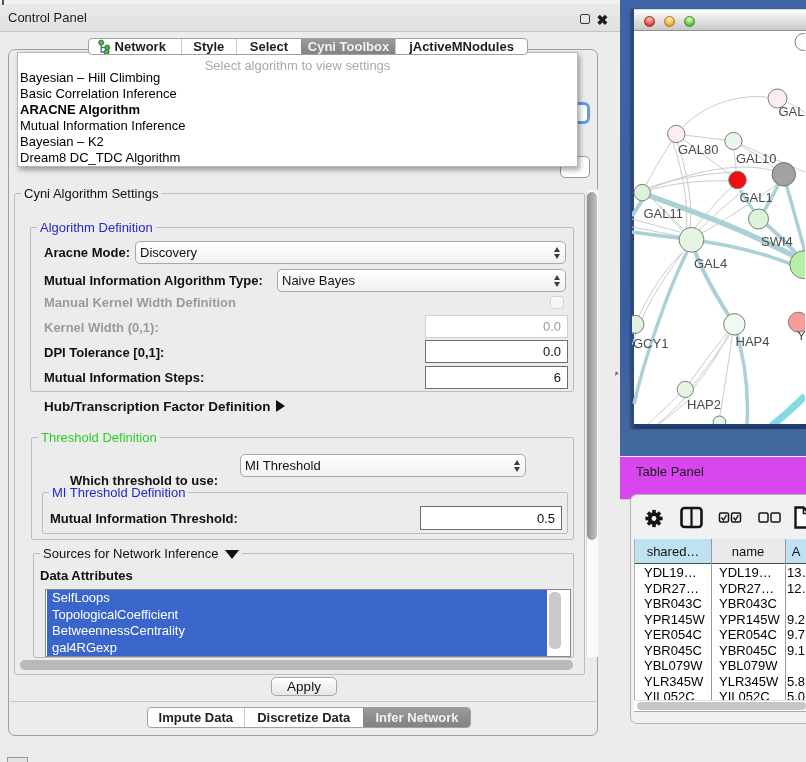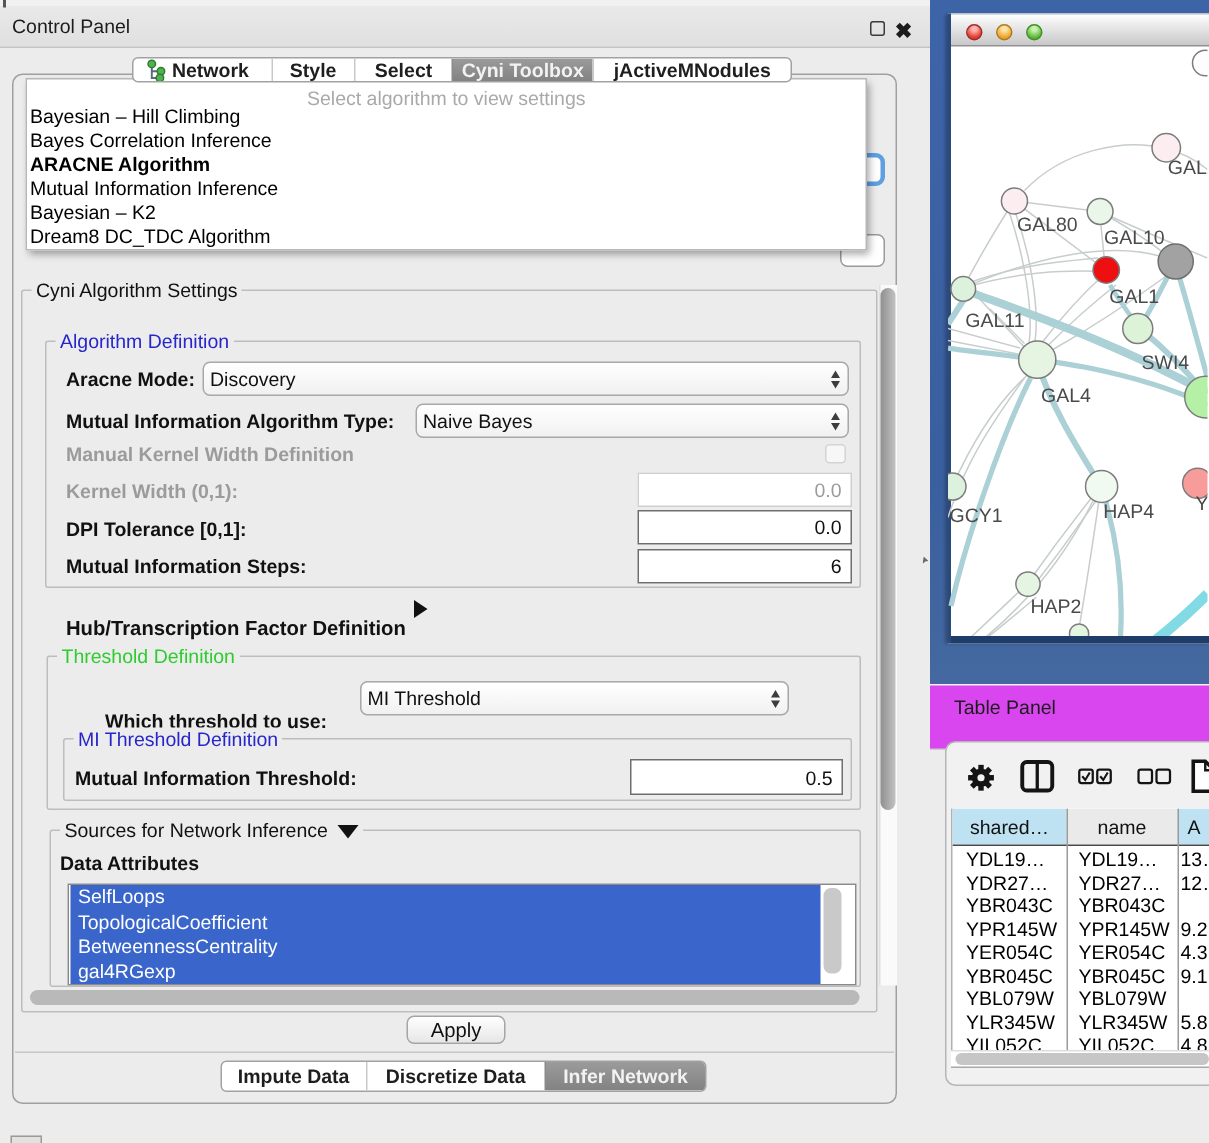--- a/index.html
+++ b/index.html
@@ -125,21 +125,21 @@
   </div>
 
   <div id="panel" class="abs"></div>
 
   <div class="abs" style="left:560px;top:102px;width:30px;height:22px;border:3px solid #5d9fe0;border-radius:6px;background:#fff;"></div>
   <div class="abs" style="left:560px;top:156px;width:30px;height:22px;border:1px solid #9a9a9a;border-radius:5px;background:#fff;"></div>
 
   <div id="popup" class="abs">
     <div class="hd">Select algorithm to view settings</div>
     <div class="it">Bayesian – Hill Climbing</div>
-    <div class="it">Bayes Correlation Inference</div>
+    <div class="it">Basic Correlation Inference</div>
     <div class="it" style="font-weight:700;">ARACNE Algorithm</div>
     <div class="it">Mutual Information Inference</div>
     <div class="it">Bayesian – K2</div>
     <div class="it">Dream8 DC_TDC Algorithm</div>
   </div>
 
   <div class="grp abs" style="left:14px;top:193px;width:571px;height:482px;">
     <span class="cap">Cyni Algorithm Settings</span>
   </div>
 
@@ -152,21 +152,21 @@
   <div class="combo abs" style="left:277px;top:269px;width:289px;height:23px;">Naive Bayes<span class="arr"></span></div>
   <div class="lbl dis abs" style="left:44px;top:295px;">Manual Kernel Width Definition</div>
   <div class="abs" style="left:550px;top:296px;width:14px;height:13px;background:#f7f7f7;border:1px solid #d4d4d4;border-radius:3px;"></div>
   <div class="lbl dis abs" style="left:44px;top:320px;">Kernel Width (0,1):</div>
   <div class="fld dis abs" style="left:425px;top:315px;width:143px;height:23px;">0.0</div>
   <div class="lbl abs" style="left:44px;top:345px;">DPI Tolerance [0,1]:</div>
   <div class="fld abs" style="left:425px;top:340px;width:143px;height:23px;">0.0</div>
   <div class="lbl abs" style="left:44px;top:370px;">Mutual Information Steps:</div>
   <div class="fld abs" style="left:425px;top:366px;width:143px;height:23px;">6</div>
 
-  <div class="lbl abs" style="left:44px;top:399px;font-size:13.5px;margin-top:12px;">Hub/Transcription Factor Definition</div>
+  <div class="lbl abs" style="left:44px;top:399px;font-size:13.5px;">Hub/Transcription Factor Definition</div>
   <div class="abs" style="left:276px;top:400px;width:0;height:0;border-top:6px solid transparent;border-bottom:6px solid transparent;border-left:9px solid #111;"></div>
 
   <div class="grp abs" style="left:31px;top:437px;width:543px;height:103px;">
     <span class="cap green">Threshold Definition</span>
   </div>
   <div class="lbl abs" style="left:70px;top:437px;margin-top:36px;">Which threshold to use:</div>
   <div class="combo abs" style="left:240px;top:454px;width:286px;height:23px;">MI Threshold<span class="arr"></span></div>
 
   <div class="grp abs" style="left:42px;top:492px;width:526px;height:42px;">
     <span class="cap blue">MI Threshold Definition</span>
@@ -336,32 +336,32 @@
     <div class="row" style="left:9px;top:41.5px;">YDR27…</div>
       <div class="row" style="left:84px;top:41.5px;">YDR27…</div>
       <div class="row" style="left:152px;top:41.5px;">12…</div>
     <div class="row" style="left:9px;top:57px;">YBR043C</div>
       <div class="row" style="left:84px;top:57px;">YBR043C</div>
     <div class="row" style="left:9px;top:72.5px;">YPR145W</div>
       <div class="row" style="left:84px;top:72.5px;">YPR145W</div>
       <div class="row" style="left:152px;top:72.5px;">9.2</div>
     <div class="row" style="left:9px;top:88px;">YER054C</div>
       <div class="row" style="left:84px;top:88px;">YER054C</div>
-      <div class="row" style="left:152px;top:88px;">4.3</div>
+      <div class="row" style="left:152px;top:88px;">9.7</div>
     <div class="row" style="left:9px;top:103.5px;">YBR045C</div>
       <div class="row" style="left:84px;top:103.5px;">YBR045C</div>
       <div class="row" style="left:152px;top:103.5px;">9.1</div>
     <div class="row" style="left:9px;top:119px;">YBL079W</div>
       <div class="row" style="left:84px;top:119px;">YBL079W</div>
     <div class="row" style="left:9px;top:134.5px;">YLR345W</div>
       <div class="row" style="left:84px;top:134.5px;">YLR345W</div>
       <div class="row" style="left:152px;top:134.5px;">5.8</div>
     <div class="row" style="left:9px;top:150px;">YIL052C</div>
       <div class="row" style="left:84px;top:150px;">YIL052C</div>
-      <div class="row" style="left:152px;top:150px;">4.8</div>
+      <div class="row" style="left:152px;top:150px;">5.0</div>
     <div class="gline" style="left:75.5px;top:0;height:161px;"></div>
     <div class="gline" style="left:149.5px;top:0;height:161px;"></div>
   </div>
 
   <div class="abs" style="left:634px;top:700px;width:172px;height:11px;background:#fff;border-top:1px solid #ddd;"></div>
   <div class="hsb-thumb abs" style="left:637px;top:701.5px;width:169px;height:8px;background:#c6c6c6;"></div>
   <div class="abs" style="left:634px;top:711px;width:172px;height:1px;background:#aaa;"></div>
 
 </div>
 

